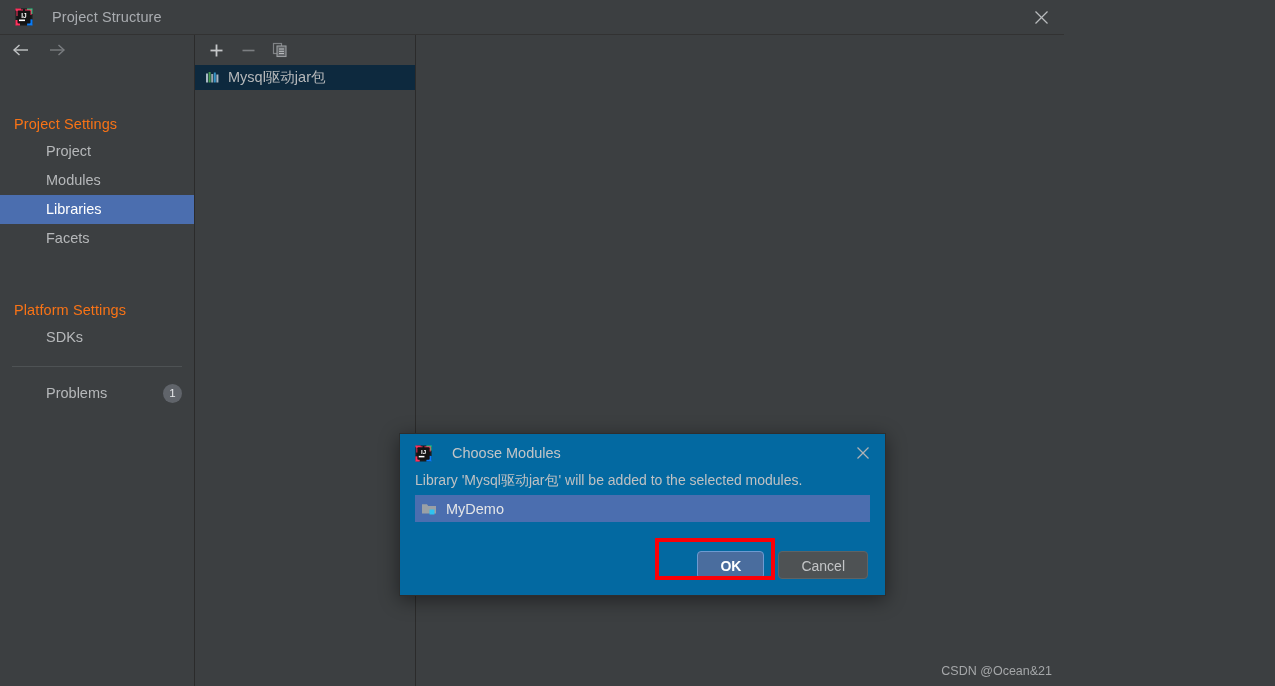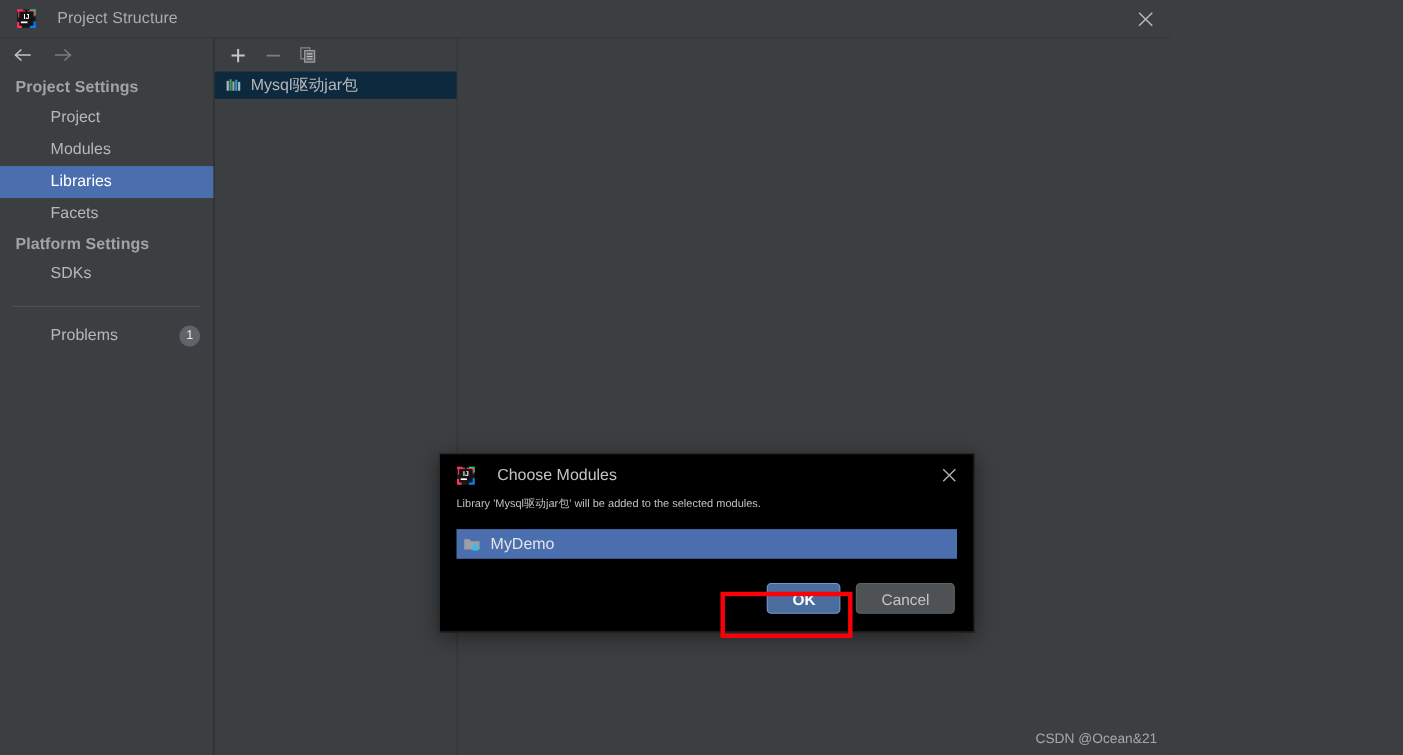--- a/index.html
+++ b/index.html
@@ -82,24 +82,25 @@
     align-items: center;
     padding-left: 10px;
     gap: 14px;
   }
   .nav-arrow { width: 22px; height: 22px; display:flex; align-items:center; justify-content:center; }
   .nav-arrow svg { display:block; }
 
   #sidebar-list { padding-top: 2px; }
   .group-header {
     font-size: 14.5px;
-    font-weight: bold;
-    color: #a3a3a3;
+    font-weight: normal;
+    color: #f97316;
     padding: 5px 0 5px 14px;
     letter-spacing: .1px;
+    margin-top: 44px;
   }
   .side-item {
     font-size: 14.5px;
     color: #b6b8ba;
     padding: 5px 0 5px 46px;
     line-height: 19px;
     cursor: default;
     position: relative;
   }
   .side-item.selected {
@@ -187,24 +188,24 @@
     font-size: 12.5px;
     color: #a5a7a9;
     font-family: "Liberation Sans", sans-serif;
     margin-left: 19px;
   }
 
   
   #dialog {
     position: absolute;
     left: 399px;
-    top: 412px;
+    top: 433px;
     width: 485px;
     height: 161px;
-    background: #000000;
+    background: #0369a1;
     border: 1px solid #2e2e2e;
     box-shadow: 0 4px 18px rgba(0,0,0,.45);
     display: flex;
     flex-direction: column;
     z-index: 30;
   }
   #dlg-titlebar {
     height: 38px;
     flex: 0 0 38px;
     display: flex;
@@ -219,24 +220,24 @@
   }
   #dlg-close {
     position: absolute;
     right: 12px; top: 9px;
     width: 20px; height: 20px;
     display:flex; align-items:center; justify-content:center;
     cursor: default;
   }
   #dlg-body { padding: 0 15px; }
   #dlg-message {
-    font-size: 10px;
+    font-size: 14px;
     color: #bfc1c3;
     white-space: nowrap;
-    margin-bottom: 16px;
+    margin-bottom: 5px;
   }
   #module-list { }
   .mod-row {
     height: 27px;
     display: flex;
     align-items: center;
     gap: 9px;
     padding-left: 6px;
     cursor: default;
   }

